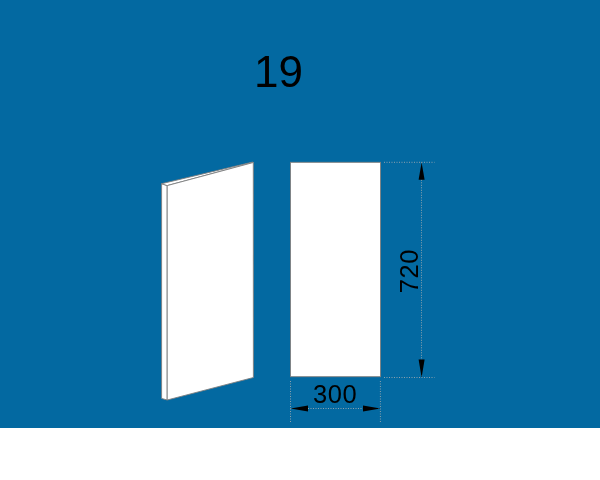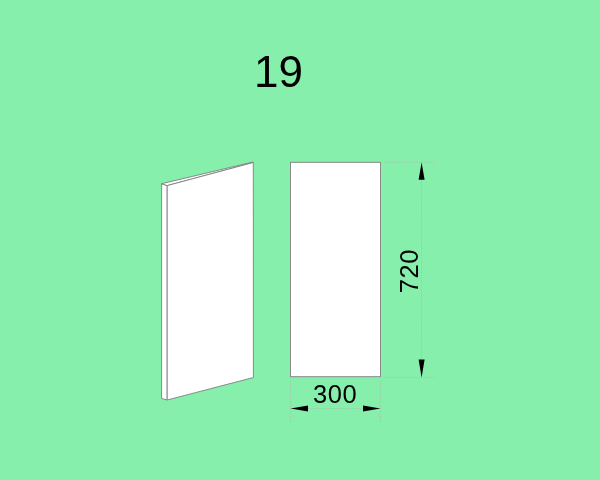--- a/index.html
+++ b/index.html
@@ -1,16 +1,16 @@
 <!DOCTYPE html>
 <html><head>
 <meta charset="utf-8">
 <style>
   html,body{margin:0;padding:0;background:#ffffff;}
-  .page{width:600px;height:480px;position:relative;background:#86efac;overflow:hidden;}
+  .page{width:600px;height:428px;position:relative;background:#0369a1;overflow:hidden;}
   svg{display:block;}
   text{font-family:"Liberation Sans", sans-serif;fill:#000000;}
 </style>
 </head>
 <body>
 <div class="page">
 <svg width="600" height="480" viewBox="0 0 600 480" xmlns="http://www.w3.org/2000/svg">
 
   <text x="278.5" y="86.6" font-size="44" text-anchor="middle">19</text>
 

